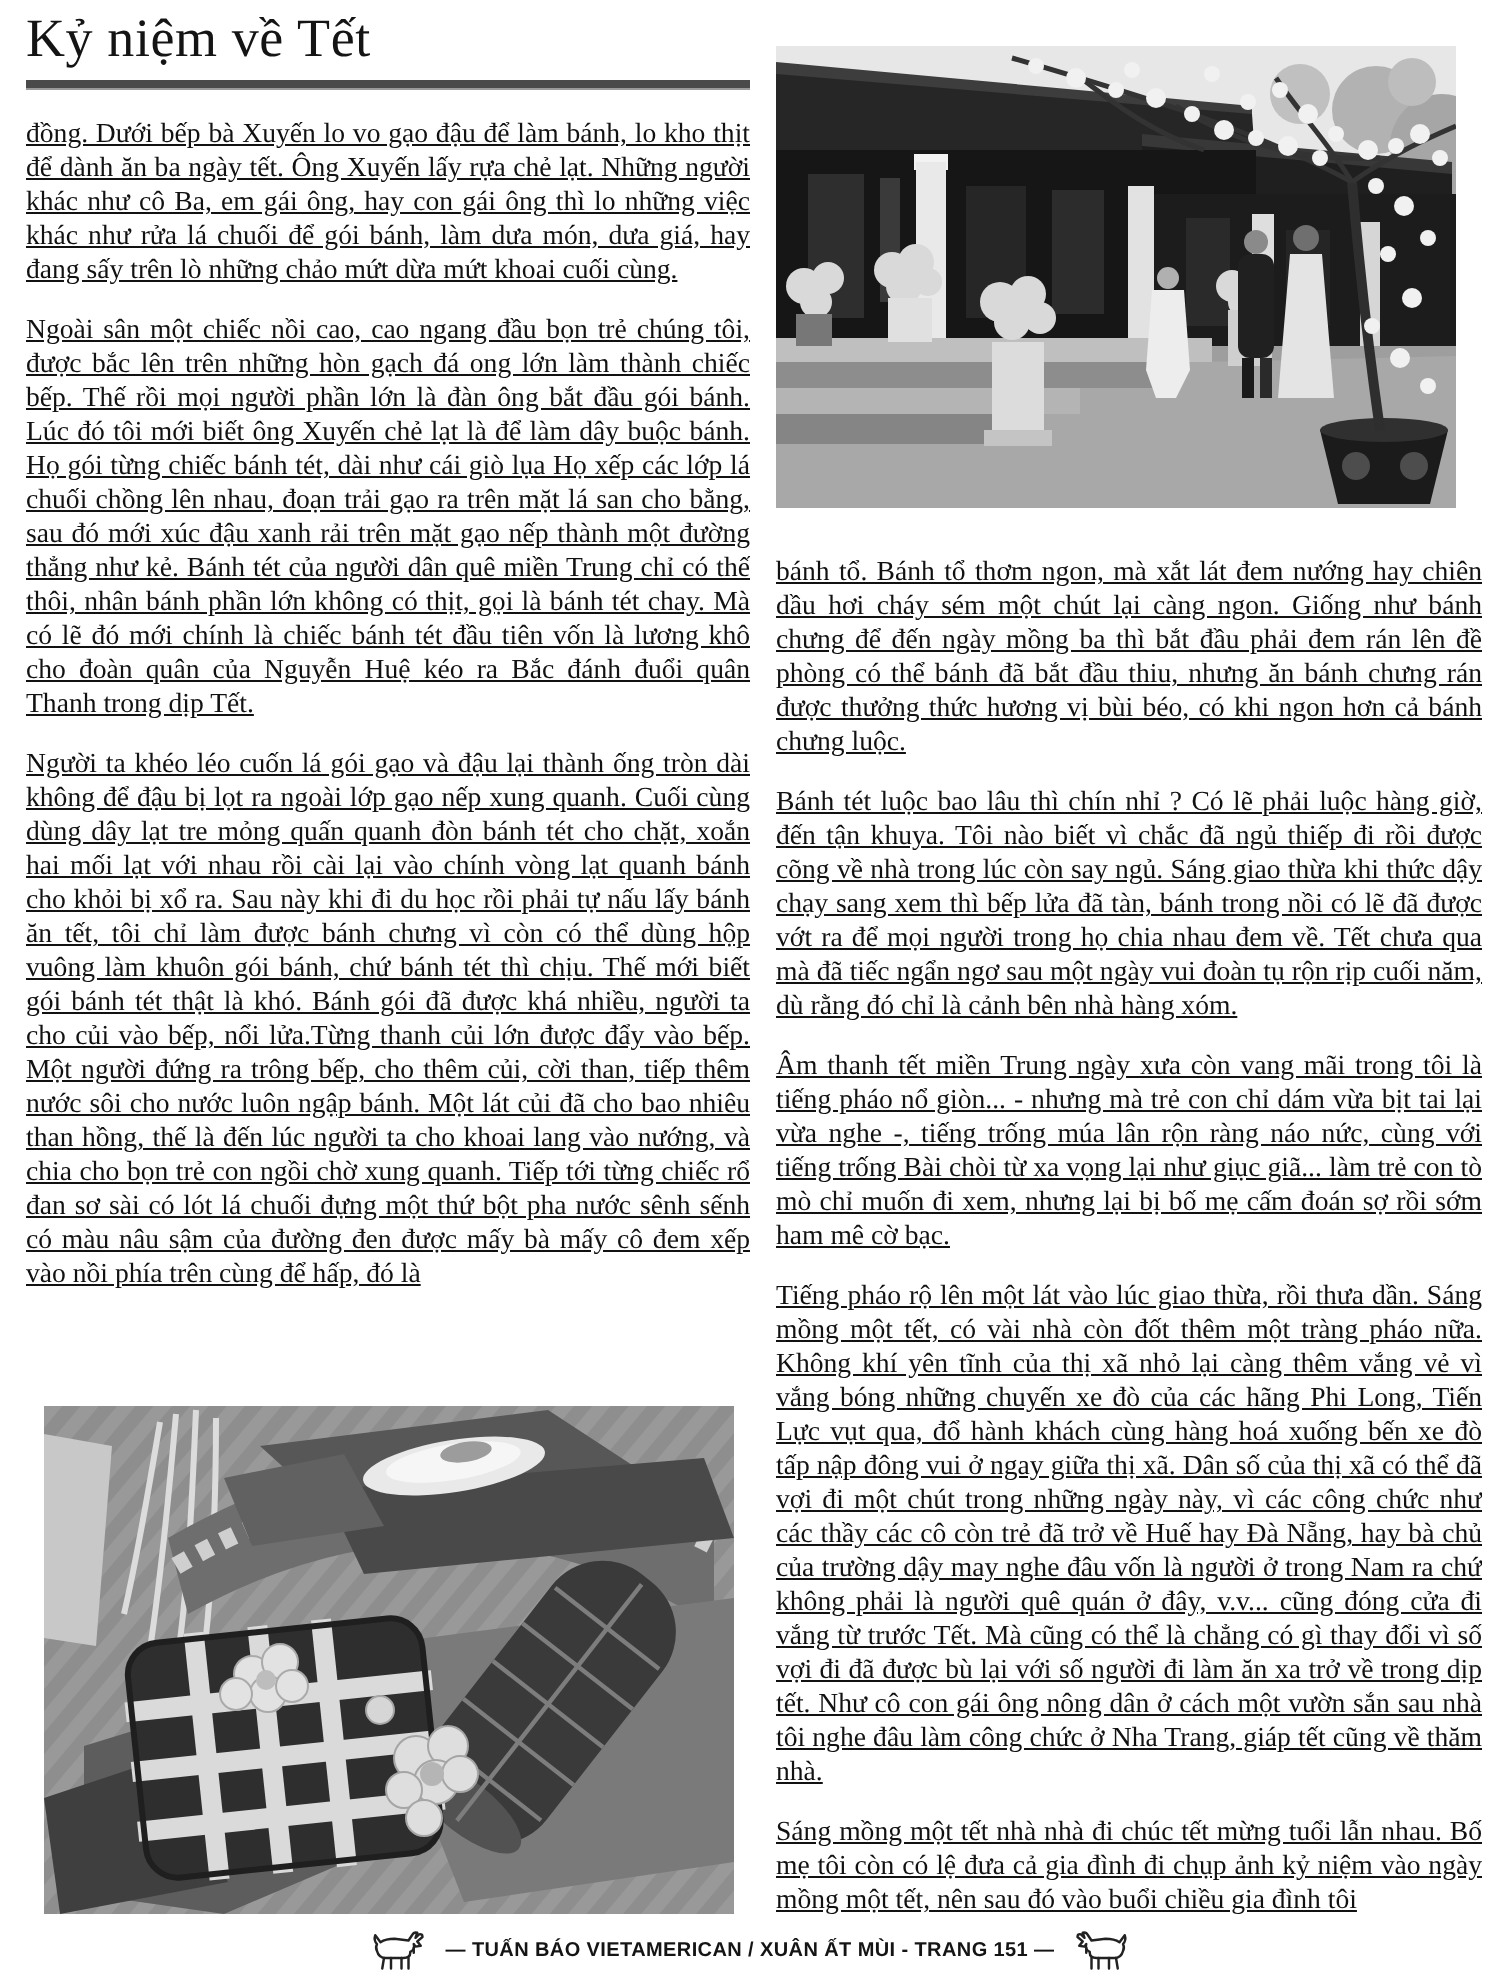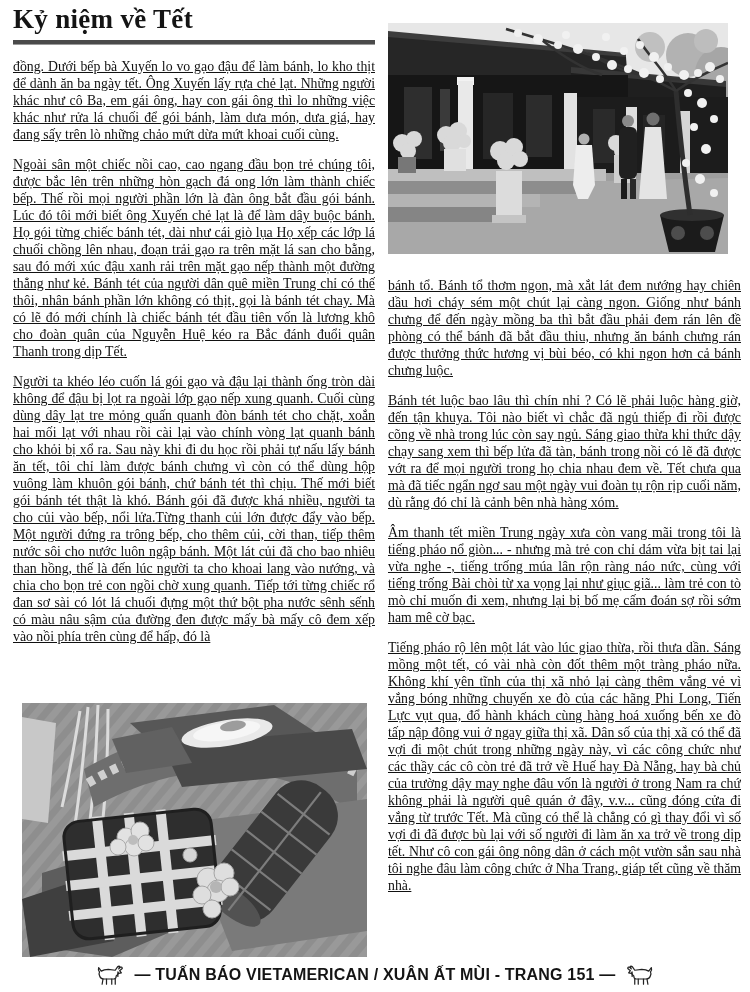--- a/index.html
+++ b/index.html
@@ -5,21 +5,21 @@
   html,body{margin:0;padding:0;}
   body{
     width:750px;height:992px;position:relative;
     background:#ffffff;
     font-family:"Liberation Serif", serif;
     color:#111;
     overflow:hidden;
   }
   .page-title{
     position:absolute;left:13px;top:4px;width:362px;
-    font-size:27px;font-weight:bold;color:#141414;letter-spacing:.3px;
+    font-size:27px;font-weight:normal;color:#141414;letter-spacing:.3px;
   }
   .title-rule{
     position:absolute;left:13px;top:40px;width:362px;height:4px;
     background:#4a4a4a;border-bottom:1px solid #9a9a9a;
   }
   .col{
     position:absolute;overflow:hidden;
   }
   .col-left{left:13px;top:58px;width:362px;height:638px;}
   .col-right{left:388px;top:277px;width:353px;height:698px;}
@@ -34,21 +34,21 @@
     position:absolute;background:#bbb;
     box-shadow:0 0 0 1px #d8d8d8 inset;
   }
   .photo svg{display:block;width:100%;height:100%;}
   .photo-top-right{left:388px;top:23px;width:340px;height:231px;}
   .photo-bottom-left{left:22px;top:703px;width:345px;height:254px;}
   .footer{
     position:absolute;left:0;top:962px;width:750px;height:26px;
     display:flex;align-items:center;justify-content:center;gap:9px;
     font-family:"Liberation Sans", sans-serif;
-    font-weight:bold;font-size:16px;letter-spacing:.2px;color:#141414;
+    font-weight:bold;font-size:10px;letter-spacing:.2px;color:#141414;
     white-space:nowrap;
   }
   .goat{width:30px;height:21px;flex:0 0 auto;}
   .goat.mirrored{transform:scaleX(-1);}
 </style>
 </head>
 <body>
 
 <div class="page-title">Kỷ niệm về Tết</div>
 <div class="title-rule"></div>
@@ -172,20 +172,21 @@
         <circle cx="236" cy="28" r="4"></circle>
     </g>
   </svg>
 </div>
 
 <div class="col col-right">
   <p>bánh tổ. Bánh tổ thơm ngon, mà xắt lát đem nướng hay chiên dầu hơi cháy sém một chút lại càng ngon. Giống như bánh chưng để đến ngày mồng ba thì bắt đầu phải đem rán lên đề phòng có thể bánh đã bắt đầu thiu, nhưng ăn bánh chưng rán được thưởng thức hương vị bùi béo, có khi ngon hơn cả bánh chưng luộc.</p>
   <p>Bánh tét luộc bao lâu thì chín nhỉ ? Có lẽ phải luộc hàng giờ, đến tận khuya. Tôi nào biết vì chắc đã ngủ thiếp đi rồi được cõng về nhà trong lúc còn say ngủ. Sáng giao thừa khi thức dậy chạy sang xem thì bếp lửa đã tàn, bánh trong nồi có lẽ đã được vớt ra để mọi người trong họ chia nhau đem về. Tết chưa qua mà đã tiếc ngẩn ngơ sau một ngày vui đoàn tụ rộn rịp cuối năm, dù rằng đó chỉ là cảnh bên nhà hàng xóm.</p>
   <p>Âm thanh tết miền Trung ngày xưa còn vang mãi trong tôi là tiếng pháo nổ giòn... - nhưng mà trẻ con chỉ dám vừa bịt tai lại vừa nghe -, tiếng trống múa lân rộn ràng náo nức, cùng với tiếng trống Bài chòi từ xa vọng lại như giục giã... làm trẻ con tò mò chỉ muốn đi xem, nhưng lại bị bố mẹ cấm đoán sợ rồi sớm ham mê cờ bạc.</p>
   <p>Tiếng pháo rộ lên một lát vào lúc giao thừa, rồi thưa dần. Sáng mồng một tết, có vài nhà còn đốt thêm một tràng pháo nữa. Không khí yên tĩnh của thị xã nhỏ lại càng thêm vắng vẻ vì vắng bóng những chuyến xe đò của các hãng Phi Long, Tiến Lực vụt qua, đổ hành khách cùng hàng hoá xuống bến xe đò tấp nập đông vui ở ngay giữa thị xã. Dân số của thị xã có thể đã vợi đi một chút trong những ngày này, vì các công chức như các thầy các cô còn trẻ đã trở về Huế hay Đà Nẵng, hay bà chủ của trường dậy may nghe đâu vốn là người ở trong Nam ra chứ không phải là người quê quán ở đây, v.v... cũng đóng cửa đi vắng từ trước Tết. Mà cũng có thể là chẳng có gì thay đổi vì số vợi đi đã được bù lại với số người đi làm ăn xa trở về trong dịp tết. Như cô con gái ông nông dân ở cách một vườn sắn sau nhà tôi nghe đâu làm công chức ở Nha Trang, giáp tết cũng về thăm nhà.</p>
+  <p>Sáng mồng một tết nhà nhà đi chúc tết mừng tuổi lẫn nhau. Bố mẹ tôi còn có lệ đưa cả gia đình đi chụp ảnh kỷ niệm vào ngày mồng một tết, nên sau đó vào buổi chiều gia đình tôi</p>
 </div>
 
 <div class="photo photo-bottom-left" role="img" aria-label="Ảnh đen trắng: bánh chưng vuông và đòn bánh tét gói lá, buộc lạt, trang trí hoa trên chiếu">
   <svg viewBox="0 0 345 254" preserveAspectRatio="none" aria-hidden="true">
     <defs>
       <pattern id="mat" width="14" height="14" patternUnits="userSpaceOnUse" patternTransform="rotate(40)">
         <rect width="14" height="14" fill="#8e8e8e"></rect>
         <rect width="7" height="14" fill="#999999"></rect>
       </pattern>
     </defs>

